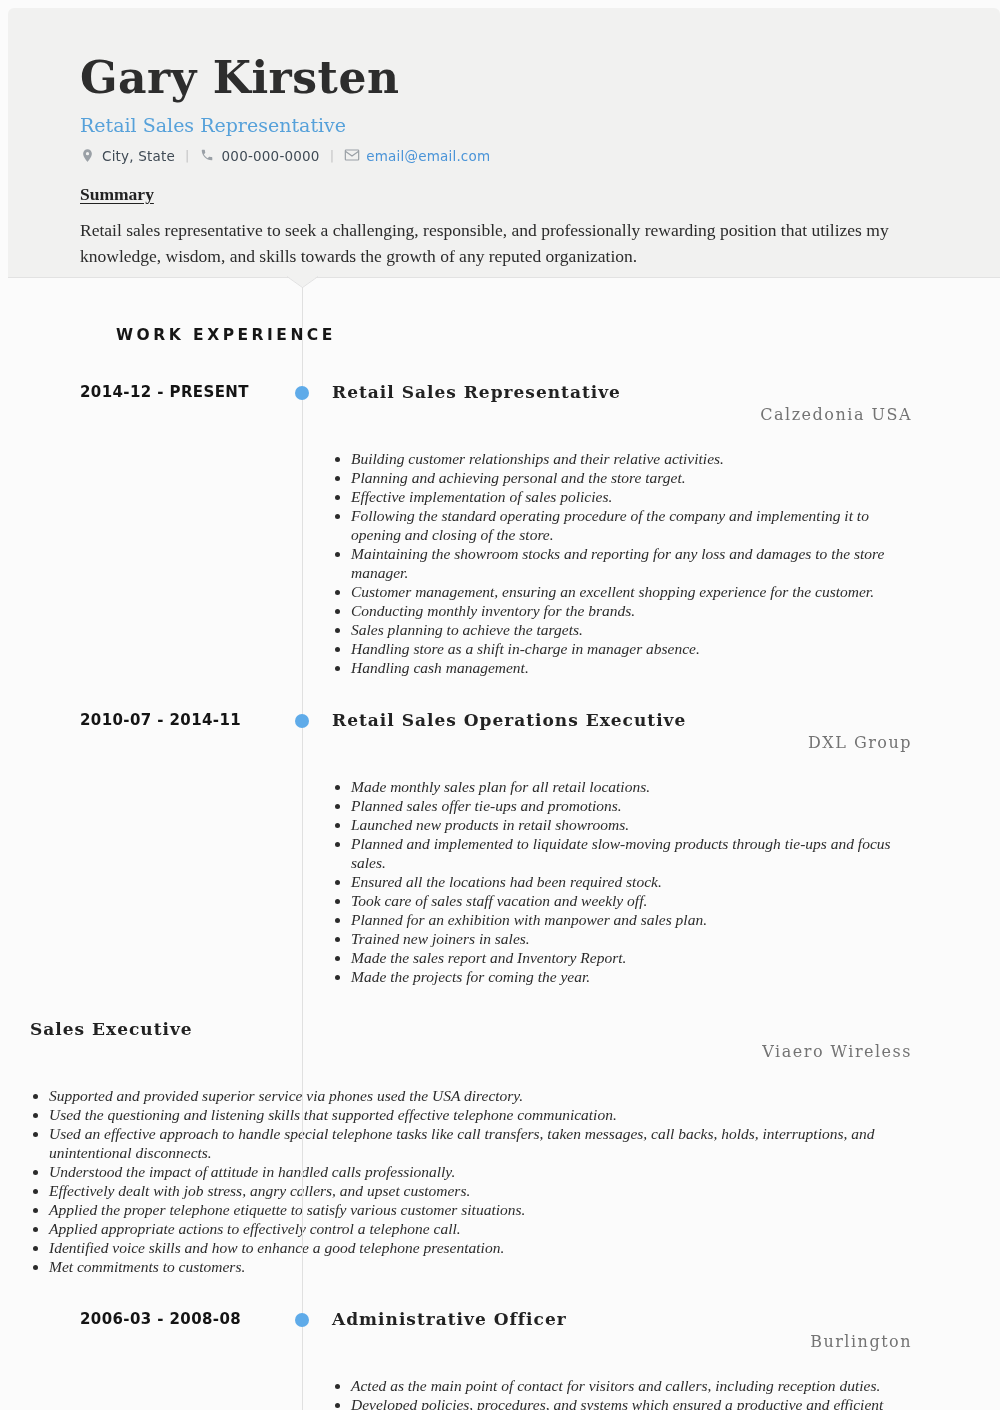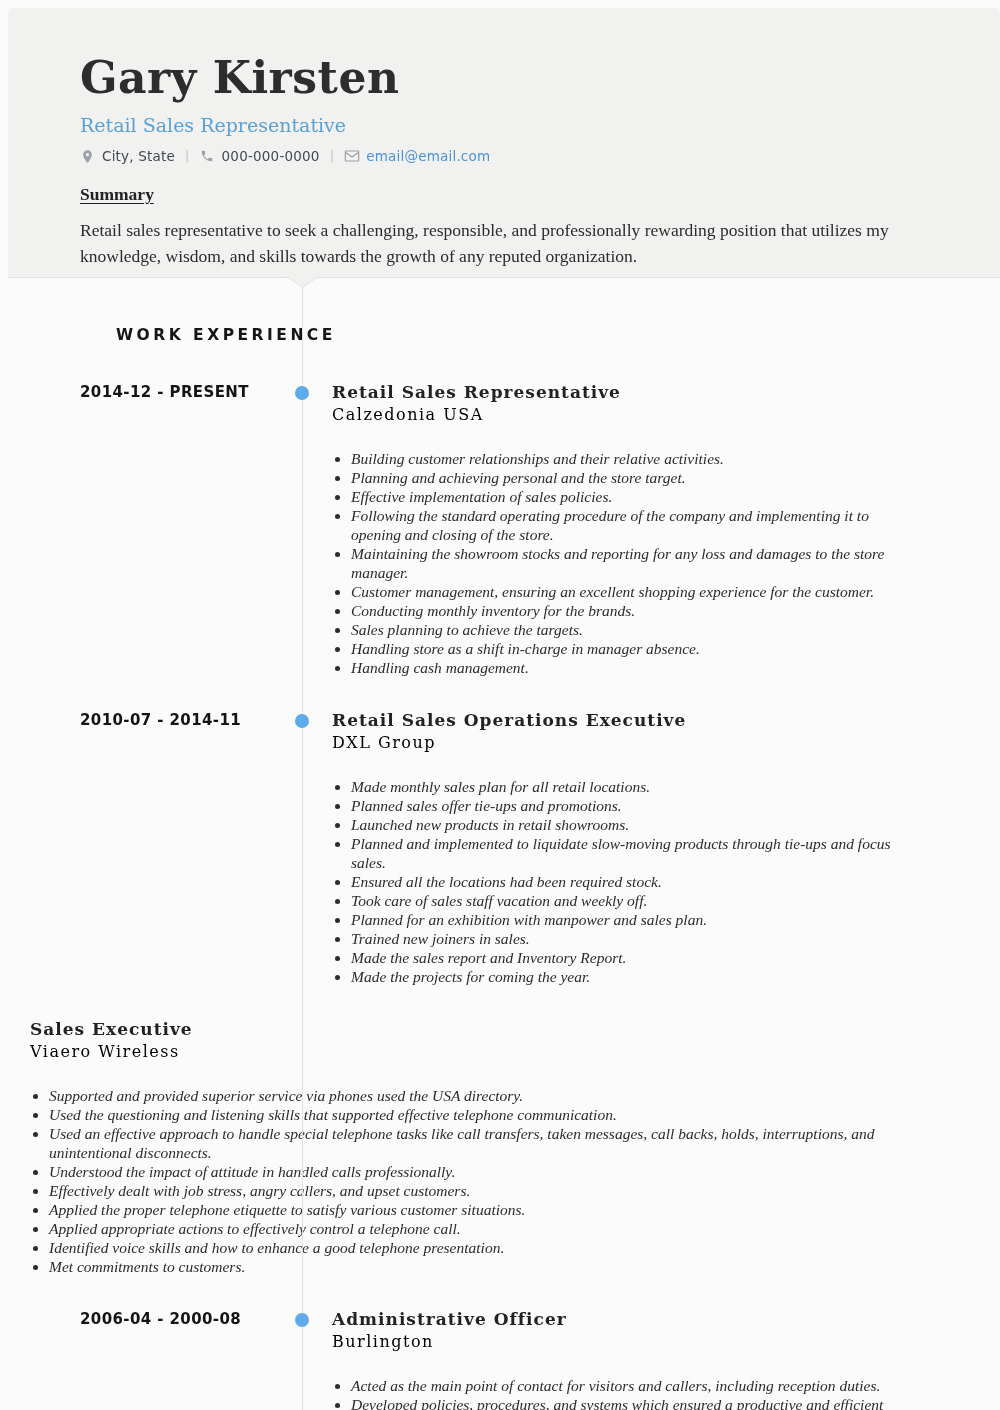--- a/index.html
+++ b/index.html
@@ -39,21 +39,21 @@
   }
   .contact-row {
     display: flex;
     align-items: center;
     margin-top: 12px;
     font-family: "DejaVu Sans", "Liberation Sans", sans-serif;
     font-size: 13.5px;
     color: #3f4a54;
     letter-spacing: 0.2px;
   }
-  .contact-item { display: flex; align-items: flex-end; gap: 7px; }
+  .contact-item { display: flex; align-items: center; gap: 7px; }
   .contact-icon { width: 15px; height: 15px; display: inline-block; flex: 0 0 auto; }
   .contact-sep { color: #c5c5c5; padding: 0 10px; font-size: 13px; }
   .email-link { color: #4a94d8; text-decoration: none; }
 
   .summary-heading {
     font-family: Liberation Serif, serif;
     font-size: 17.5px;
     font-weight: 700;
     color: #222;
     text-decoration: underline;
@@ -121,24 +121,25 @@
     font-family: "DejaVu Serif", serif;
     font-size: 17px;
     font-weight: 700;
     color: #222;
     letter-spacing: 1px;
     line-height: 21px;
   }
   .entry-company {
     font-family: "DejaVu Serif", serif;
     font-size: 16px;
-    color: #000000;
+    color: #737373;
     letter-spacing: 1.5px;
     line-height: 20px;
     margin-top: 2px;
+    text-align: right;
   }
   .entry-bullets {
     margin-top: 24px;
     padding-left: 19px;
     list-style: disc outside;
     font-style: italic;
   }
   .entry-bullets li {
     font-size: 15.5px;
     line-height: 19px;
@@ -254,21 +255,21 @@
             <li>Applied the proper telephone etiquette to satisfy various customer situations.</li>
             <li>Applied appropriate actions to effectively control a telephone call.</li>
             <li>Identified voice skills and how to enhance a good telephone presentation.</li>
             <li>Met commitments to customers.</li>
           </ul>
     </div>
   </section>
 
   <section class="entry">
     <div class="entry-left">
-      <div class="entry-dates">2006-04 - 2000-08</div>
+      <div class="entry-dates">2006-03 - 2008-08</div>
       <span class="entry-dot"></span>
     </div>
     <div class="entry-right">
       <h3 class="entry-title">Administrative Officer</h3>
       <div class="entry-company">Burlington</div>
       <ul class="entry-bullets">
             <li>Acted as the main point of contact for visitors and callers, including reception duties.</li>
             <li>Developed policies, procedures, and systems which ensured a productive and efficient office operation.</li>
           </ul>
     </div>

